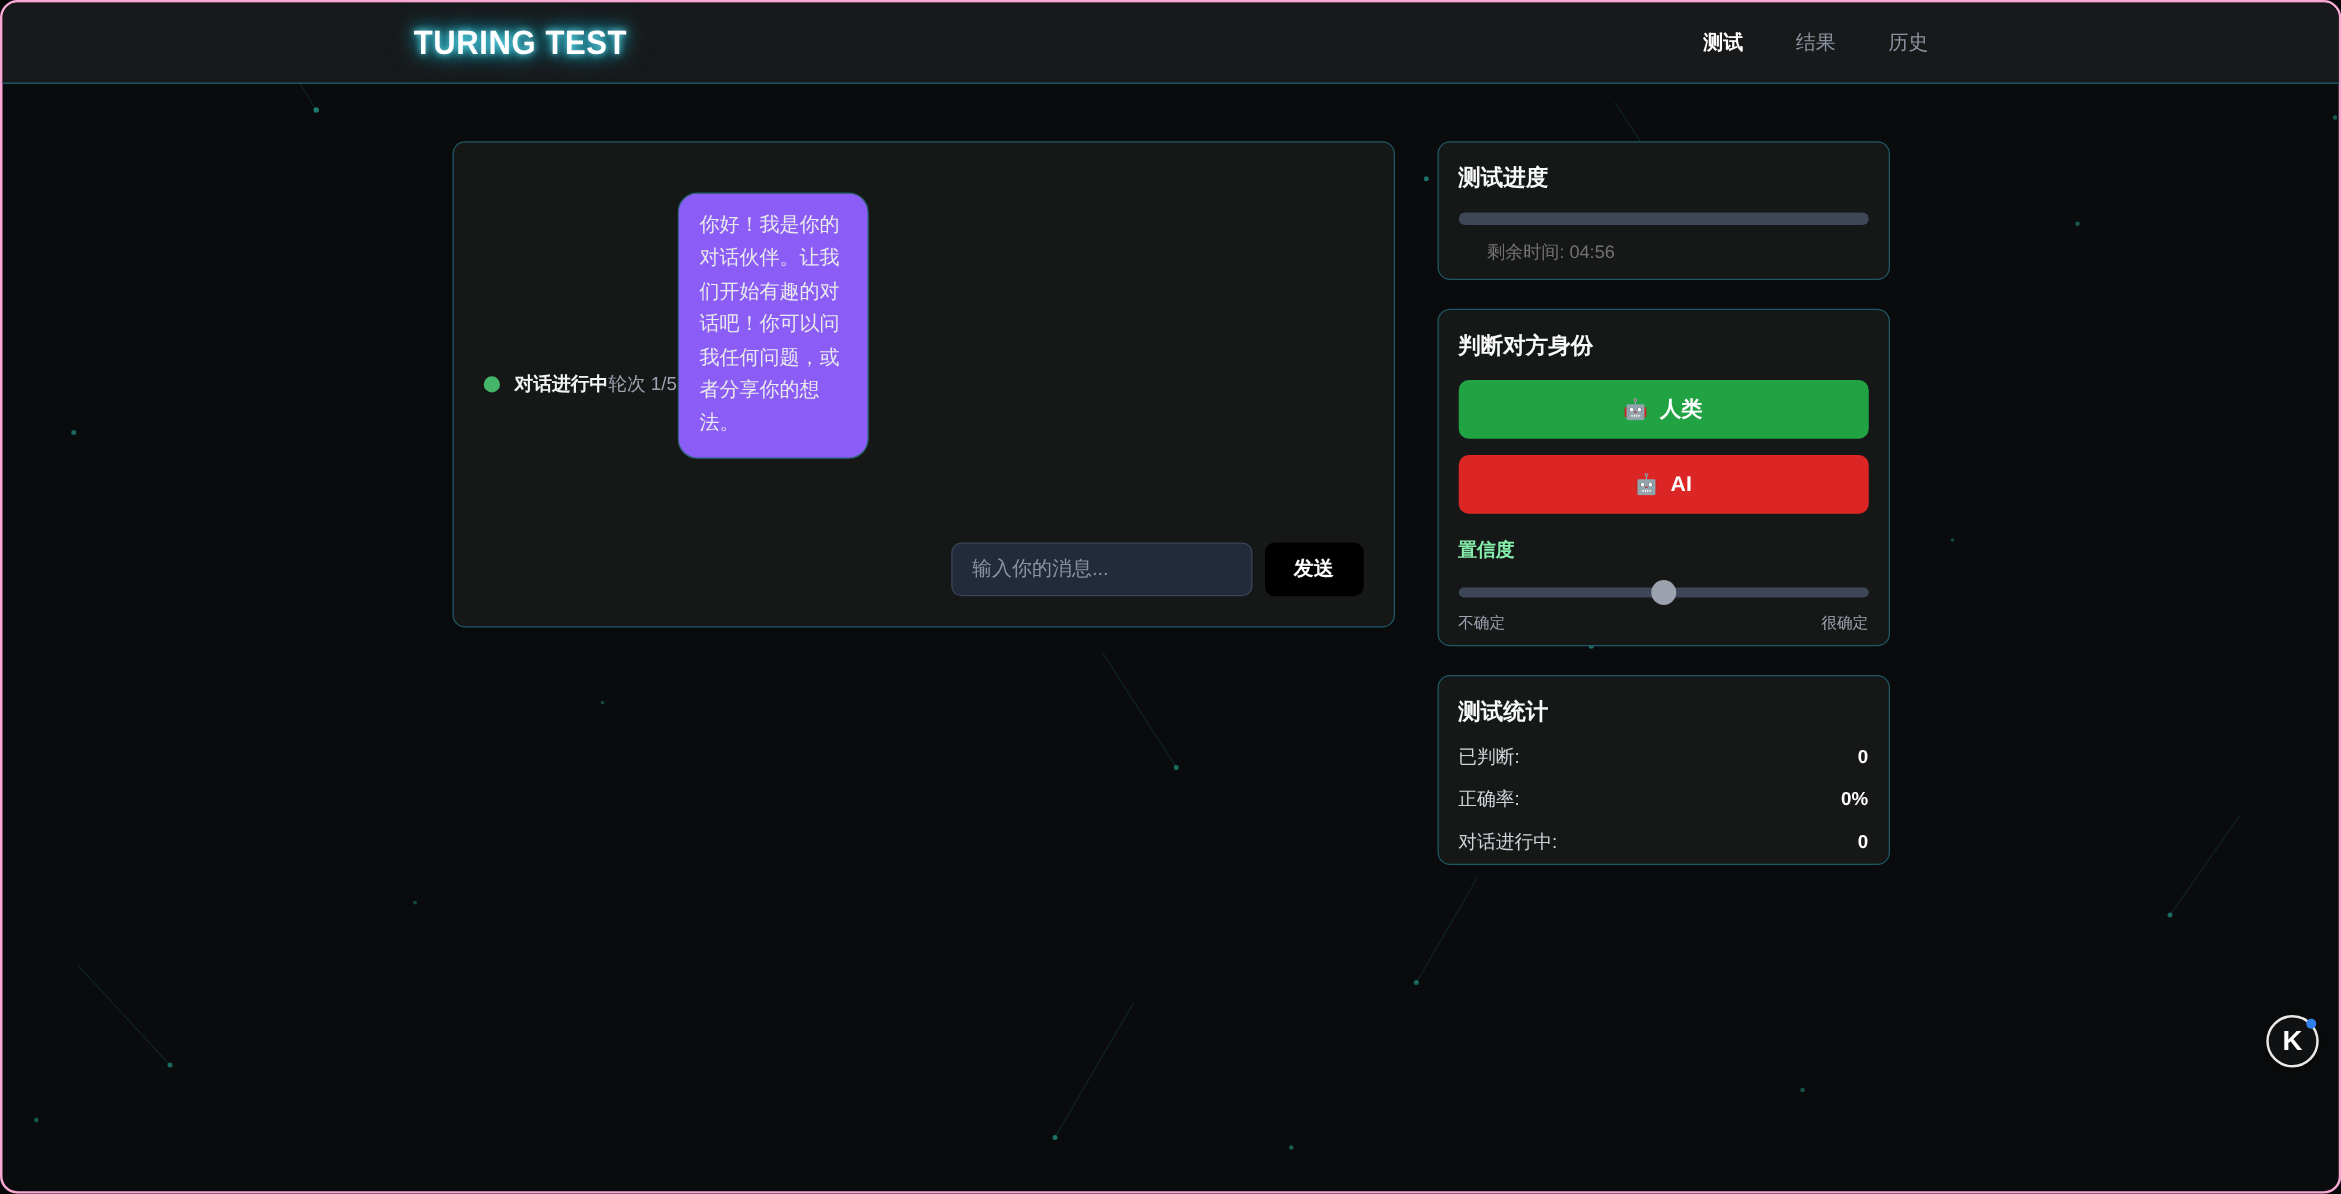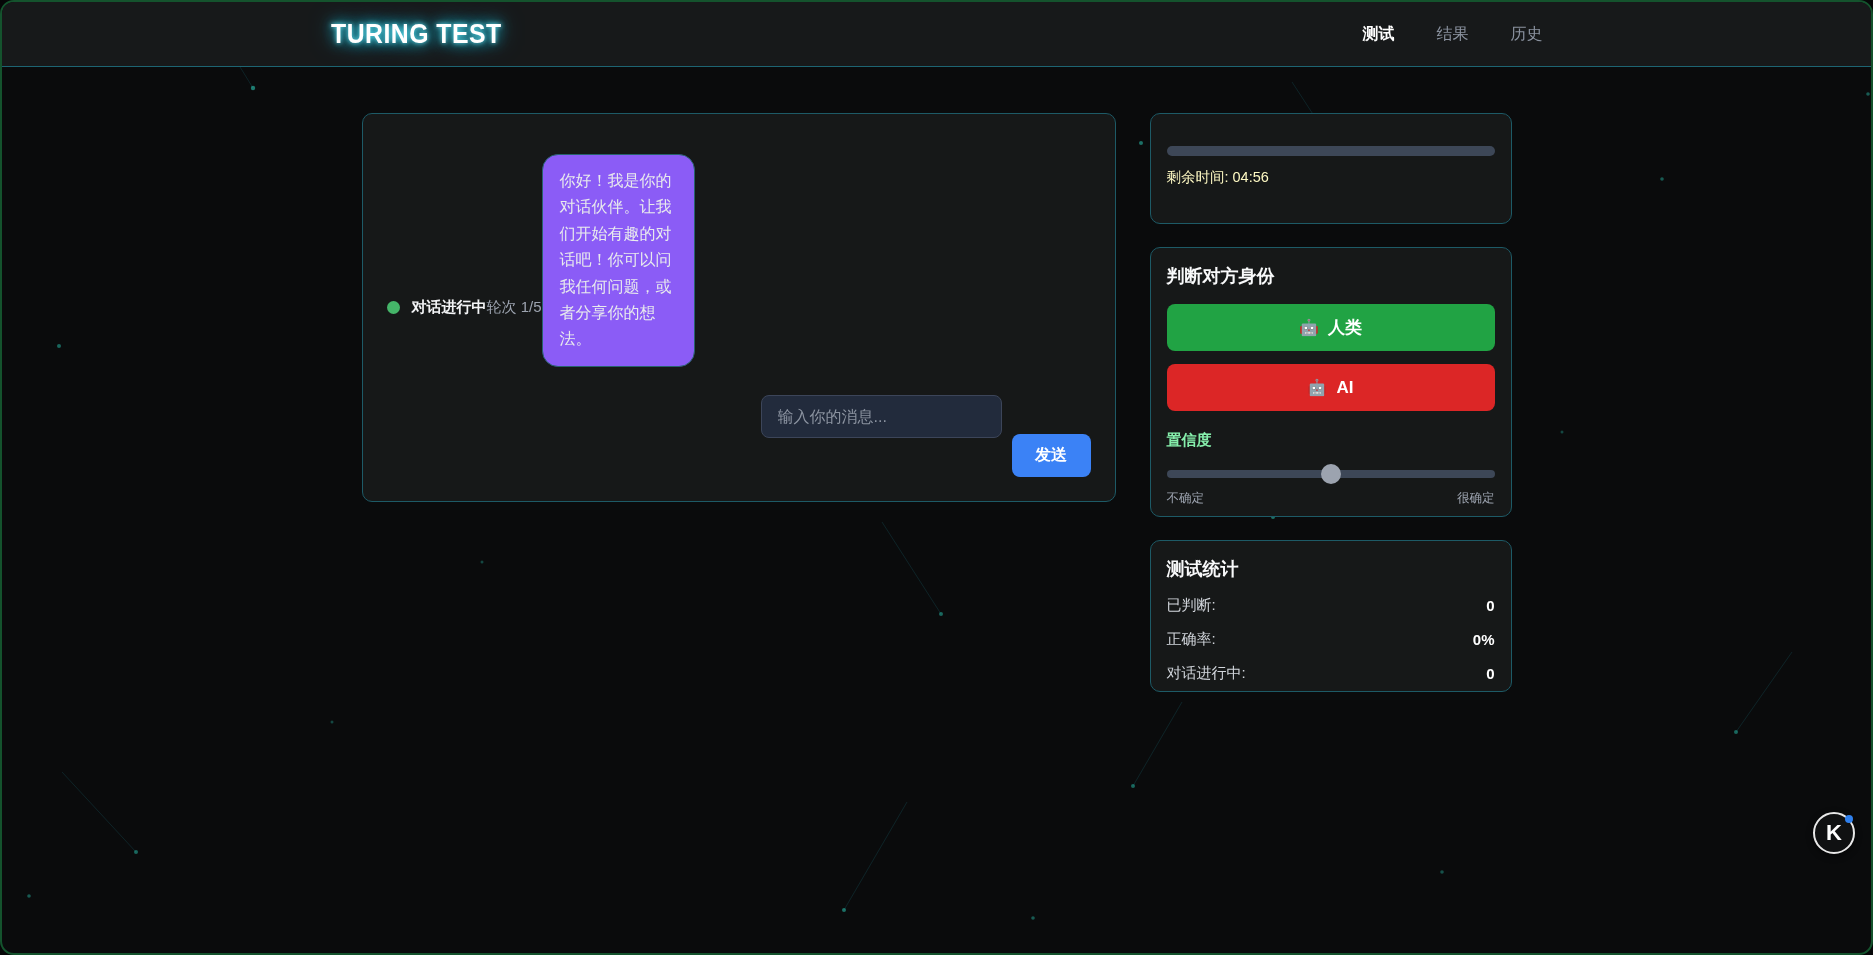--- a/index.html
+++ b/index.html
@@ -5,21 +5,21 @@
   * { box-sizing: border-box; margin: 0; padding: 0; }
   html, body { width: 1873px; height: 955px; }
   body {
     font-family: "Liberation Sans", "DejaVu Sans", sans-serif;
     background: #060708;
   }
   .viewport {
     position: relative;
     width: 1873px; height: 955px;
     background: #0a0b0c;
-    border: 2px solid #14532d;
+    border: 2px solid #f9a8d4;
     border-radius: 14px;
     overflow: hidden;
   }
   .particles { position: absolute; inset: 0; pointer-events: none; }
 
   
   .header {
     position: relative;
     height: 65px;
     background: #17191a;
@@ -99,42 +99,41 @@
     border-radius: 8px;
     padding: 0 16px;
     font-size: 16px;
     color: #e5e7eb;
     font-family: inherit;
     outline: none;
   }
   .chat-input::placeholder { color: #8b93a0; }
   .send-btn {
     width: 79px; height: 43px;
-    background: #3b82f6;
+    background: #000000;
     border: none; border-radius: 8px;
     color: #ffffff; font-size: 16px; font-weight: bold;
     font-family: inherit;
     cursor: pointer;
-    margin-top: 39px;
   }
 
   
   .right-col { width: 362px; display: flex; flex-direction: column; gap: 23px; }
   .side-panel { padding: 16px; }
   .panel-title { font-size: 18px; font-weight: bold; color: #f9fafb; }
 
   .progress-panel { height: 111px; }
   .progress-track {
     margin-top: 16px;
     height: 10px; border-radius: 5px;
     background: #3d4757;
     overflow: hidden;
   }
   .progress-fill { height: 100%; background: #22d3ee; width: 0%; }
-  .time-label { margin-top: 12px; font-size: 14.5px; color: #fef9c3; }
+  .time-label { margin-top: 12px; font-size: 14.5px; color: #737373; margin-left: 23px; }
 
   .judge-panel { height: 270px; }
   .judge-btn {
     width: 100%; height: 47px;
     border: none; border-radius: 8px;
     display: flex; align-items: center; justify-content: center; gap: 9px;
     color: #ffffff; font-size: 17px; font-weight: bold;
     font-family: inherit;
     cursor: pointer;
   }
@@ -254,20 +253,21 @@
       </div>
       <div class="input-row">
         <input class="chat-input" type="text" placeholder="输入你的消息..." style="">
         <button class="send-btn">发送</button>
       </div>
     </div>
 
     <div class="right-col">
 
       <div class="panel side-panel progress-panel">
+        <div class="panel-title">测试进度</div>
         <div class="progress-track">
           <div class="progress-fill" id="progress-fill" style="width: 0%;"></div>
         </div>
         <div class="time-label">剩余时间: 04:56</div>
       </div>
 
       <div class="panel side-panel judge-panel">
         <div class="panel-title">判断对方身份</div>
         <button class="judge-btn btn-human">
           <span class="btn-icon">🤖</span>

